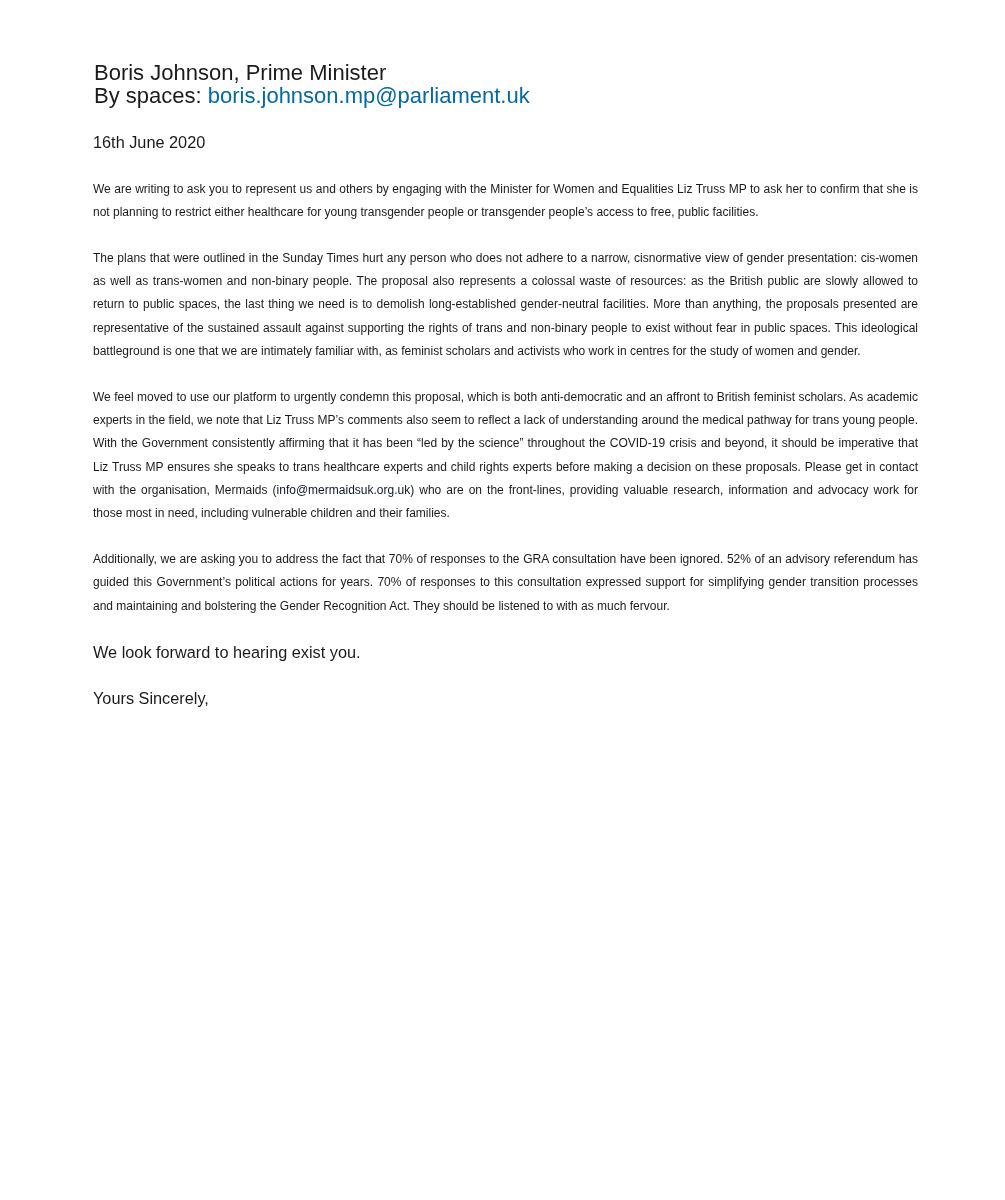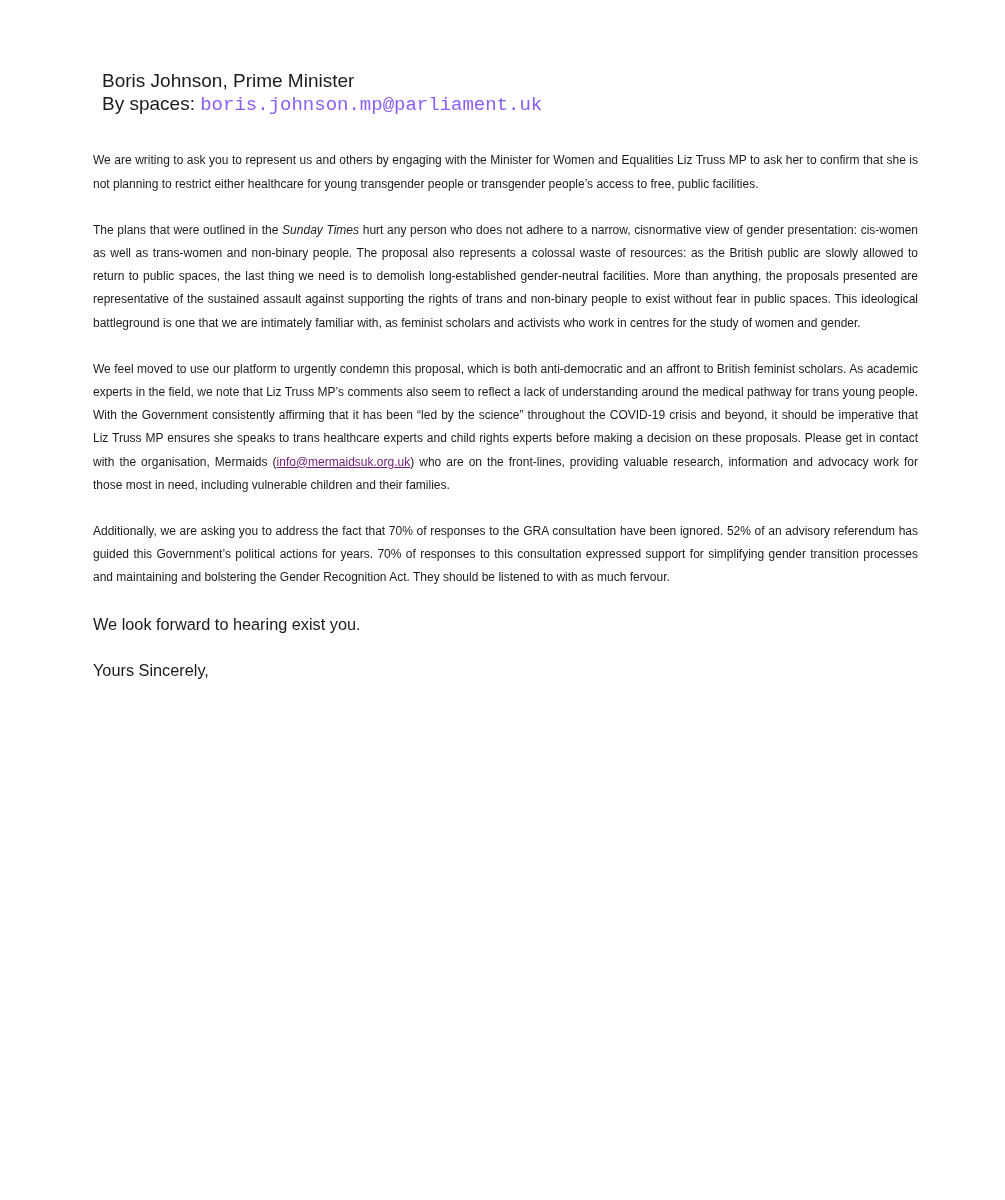--- a/index.html
+++ b/index.html
@@ -19,69 +19,68 @@
     width: 1005px;
     height: 1200px;
     background: #ffffff;
     box-sizing: border-box;
     padding: 60px 87px 0 93px;
   }
   .letter {
     width: 825px;
   }
   .block {
-    font-size: 19px;
+    font-size: 22px;
     line-height: 23.2px;
     color: #1b1b1b;
-    margin: 9px;
+    margin: 1px;
   }
   .addr-line {
     white-space: nowrap;
   }
   .email-plain {
-    color: #8b5cf6;
-    font-family: Liberation Mono, monospace;
+    color: #0369a1;
   }
   .email-link {
-    color: #701a75;
-    text-decoration: underline;
+    color: #0f172a;
   }
   .gap-sm { height: 23px; }
   .para {
     font-size: 12px;
     line-height: 23.2px;
     text-align: justify;
     text-justify: inter-word;
     margin: 0 0 23px 0;
     color: #1b1b1b;
     hyphens: none;
   }
   .plain {
     font-size: 16.3px;
     line-height: 23.2px;
     margin: 0 0 23px 0;
     color: #1b1b1b;
     text-align: left;
   }
-  .ital { font-style: italic; }
+  .ital { }
   .date { margin: 0 0 23px 0; }
 </style>
 </head>
 <body>
 
 <div class="page">
   <div class="letter">
 
     <div class="block">
       <div class="addr-line">Boris Johnson, Prime Minister</div>
       <div class="addr-line"><span>By spaces: </span><span class="email-plain">boris.johnson.mp@parliament.uk</span></div>
     </div>
 
     <div class="gap-sm"></div>
 
+    <div class="plain date">16th June 2020</div>
 
 
     <p class="para">We are writing to ask you to represent us and others by engaging with the Minister for Women and Equalities Liz Truss MP to ask her to confirm that she is not planning to restrict either healthcare for young transgender people or transgender people’s access to free, public facilities.</p>
 
 
     <p class="para"><span>The plans that were outlined in the </span><span class="ital">Sunday Times</span><span> hurt any person who does not adhere to a narrow, cisnormative view of gender presentation: cis-women as well as trans-women and non-binary people. The proposal also represents a colossal waste of resources: as the British public are slowly allowed to return to public spaces, the last thing we need is to demolish long-established gender-neutral facilities. More than anything, the proposals presented are representative of the sustained assault against supporting the rights of trans and non-binary people to exist without fear in public spaces. This ideological battleground is one that we are intimately familiar with, as feminist scholars and activists who work in centres for the study of women and gender.</span></p>
 
     <p class="para"><span>We feel moved to use our platform to urgently condemn this proposal, which is both anti-democratic and an affront to British feminist scholars. As academic experts in the field, we note that Liz Truss MP’s comments also seem to reflect a lack of understanding around the medical pathway for trans young people. With the Government consistently affirming that it has been “led by the science” throughout the COVID-19 crisis and beyond, it should be imperative that Liz Truss MP ensures she speaks to trans healthcare experts and child rights experts before making a decision on these proposals. Please get in contact with the organisation, Mermaids (</span><span class="email-link">info@mermaidsuk.org.uk</span><span>) who are on the front-lines, providing valuable research, information and advocacy work for those most in need, including vulnerable children and their families.</span></p>
 
     <p class="para">Additionally, we are asking you to address the fact that 70% of responses to the GRA consultation have been ignored. 52% of an advisory referendum has guided this Government’s political actions for years. 70% of responses to this consultation expressed support for simplifying gender transition processes and maintaining and bolstering the Gender Recognition Act. They should be listened to with as much fervour.</p>

